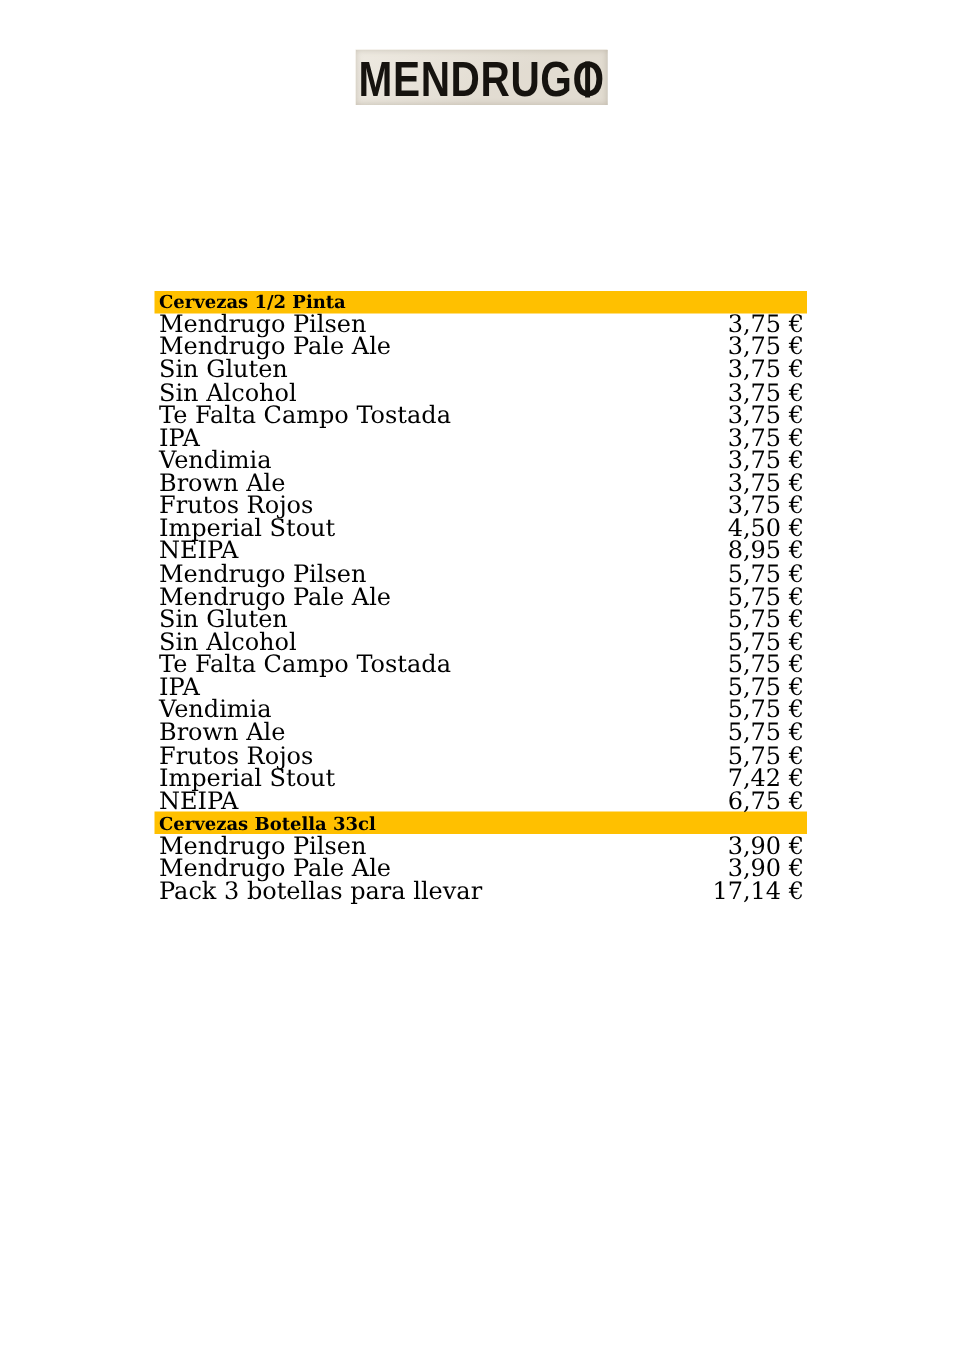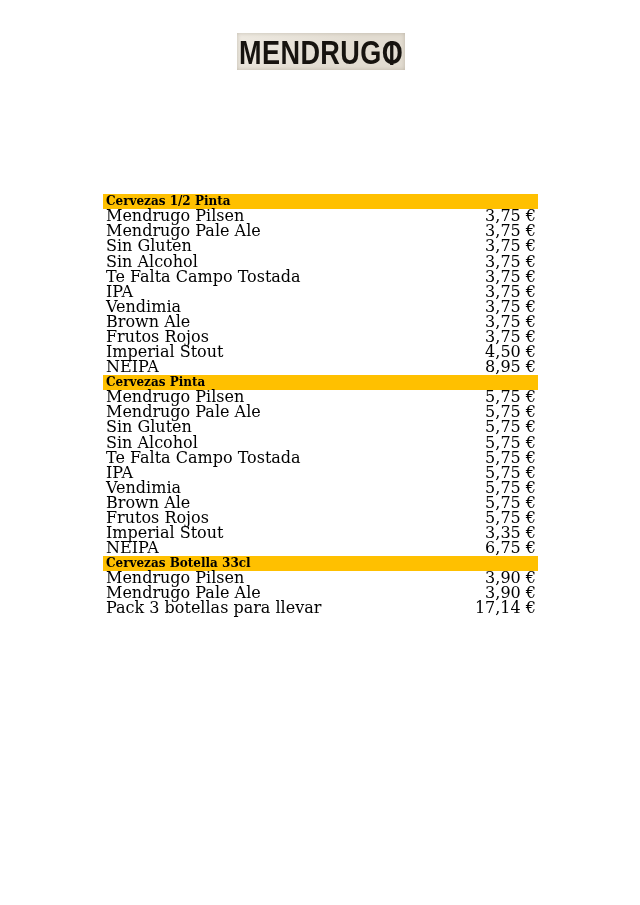--- a/index.html
+++ b/index.html
@@ -156,23 +156,20 @@
   </div>
 
   <div class="menu-row">
     <span class="item-name">NEIPA</span>
     <span class="item-price">8,95 €</span>
   </div>
 </div>
   </div>
 
   <div>
-    <div class="section-header">
-      <span>Cervezas Pinta</span>
-    </div>
     <div>
   <div class="menu-row">
     <span class="item-name">Mendrugo Pilsen</span>
     <span class="item-price">5,75 €</span>
   </div>
 
   <div class="menu-row">
     <span class="item-name">Mendrugo Pale Ale</span>
     <span class="item-price">5,75 €</span>
   </div>
@@ -207,21 +204,21 @@
     <span class="item-price">5,75 €</span>
   </div>
 
   <div class="menu-row">
     <span class="item-name">Frutos Rojos</span>
     <span class="item-price">5,75 €</span>
   </div>
 
   <div class="menu-row">
     <span class="item-name">Imperial Stout</span>
-    <span class="item-price">3,35 €</span>
+    <span class="item-price">7,42 €</span>
   </div>
 
   <div class="menu-row">
     <span class="item-name">NEIPA</span>
     <span class="item-price">6,75 €</span>
   </div>
 </div>
   </div>
 
   <div>

